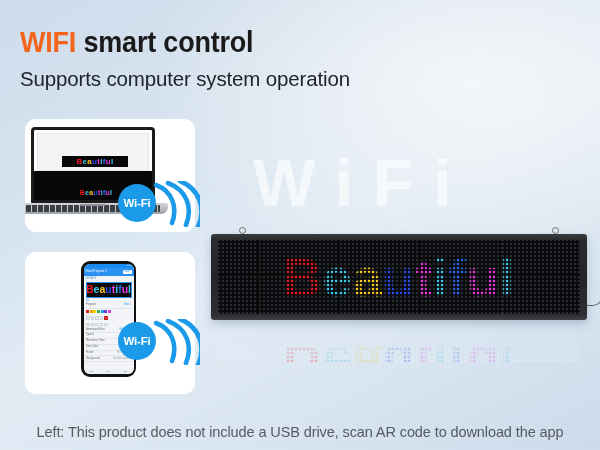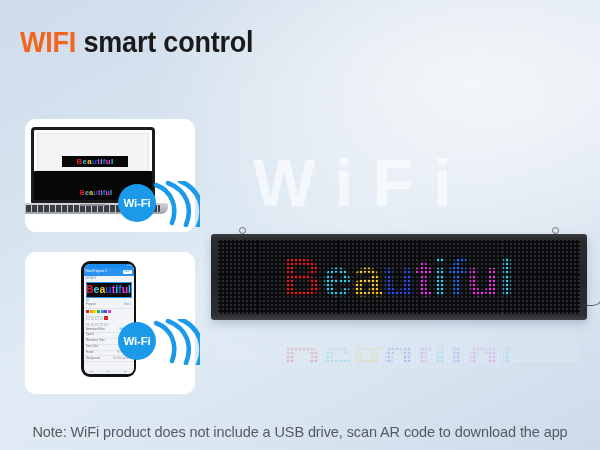--- a/index.html
+++ b/index.html
@@ -322,20 +322,21 @@
 </style>
 </head>
 <body>
 
 <div id="page">
 
   <div class="grain"></div>
 
   <div class="header">
     <div class="headline"><span class="hl-wifi">WIFI</span><span class="hl-rest"> smart control</span></div>
+    <div class="subhead">Supports computer system operation</div>
   </div>
 
   <div class="watermark">WiFi</div>
 
   <div class="card" id="card-laptop">
     <div class="laptop">
       <div class="lap-lid">
         <div class="lap-screen-top"></div>
         <div class="mini-led" id="lap-led-1">
             <span style="color: rgb(238, 26, 34);">B</span>
@@ -517,15 +518,15 @@
             <span style="color: rgb(232, 60, 224);">t</span>
             <span style="color: rgb(60, 203, 234);">i</span>
             <span style="color: rgb(43, 109, 245);">f</span>
             <span style="color: rgb(232, 60, 224);">u</span>
             <span style="color: rgb(60, 203, 234);">l</span>
           </div>
       </div>
     </div>
   </div>
 
-  <div id="footer-note">Note: WiFi product does not include a USB drive, scan AR code to download the app</div>
+  <div id="footer-note">Left: This product does not include a USB drive, scan AR code to download the app</div>
 
 </div>
 
 </body></html>

